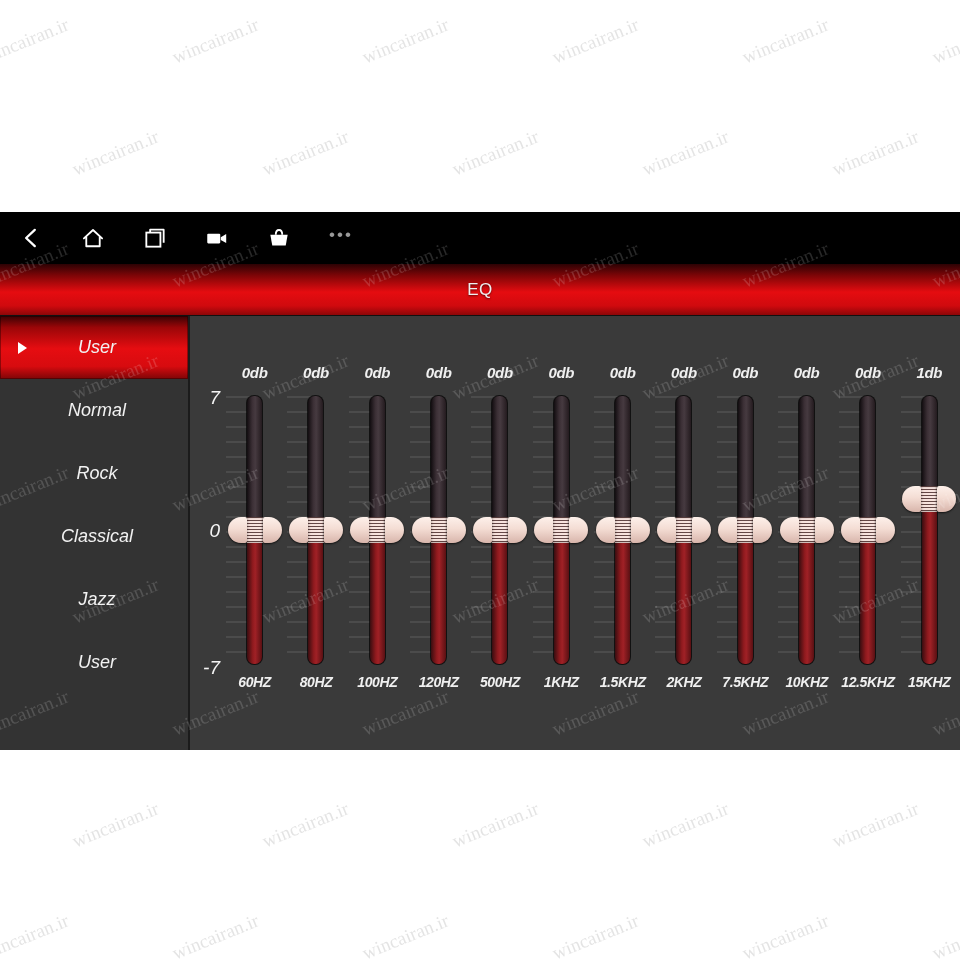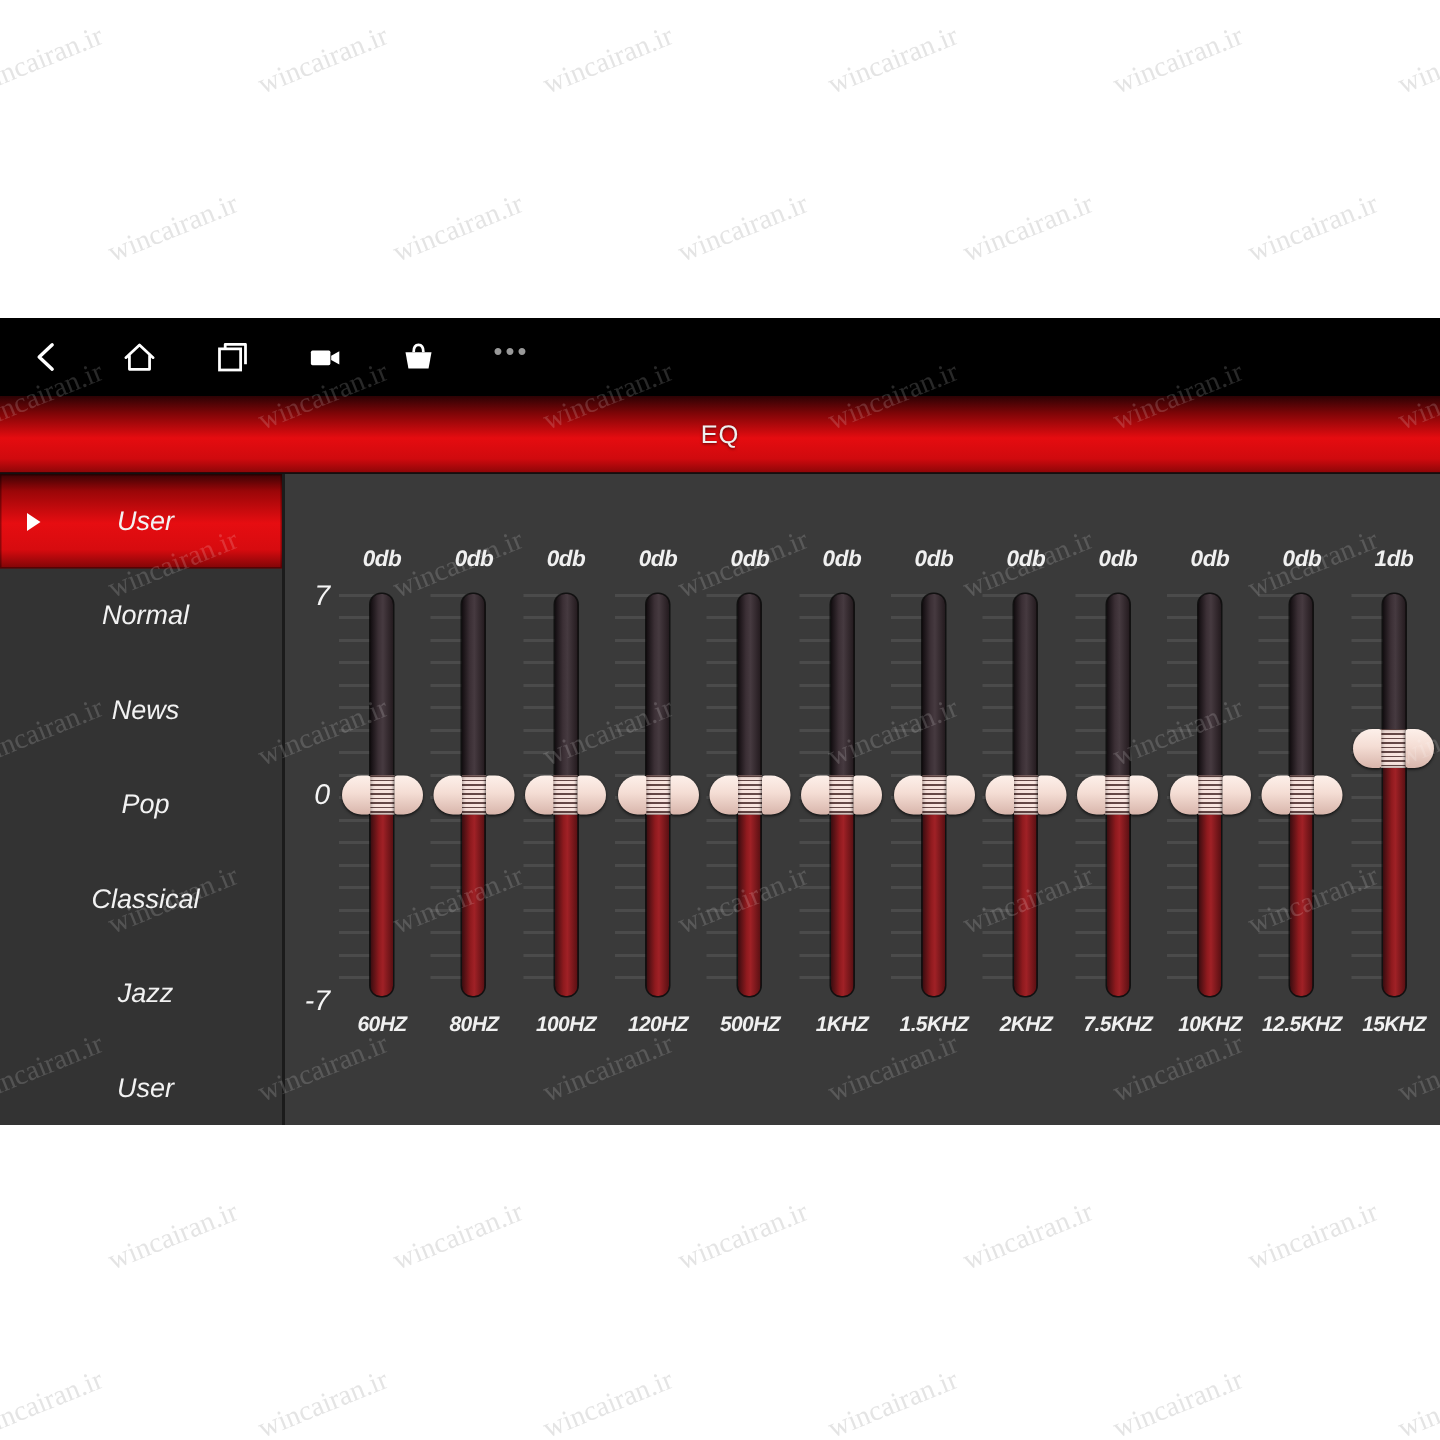--- a/index.html
+++ b/index.html
@@ -260,24 +260,21 @@
 
     <div class="sidebar">
       <div class="preset selected">
         <span class="caret"></span>
         <span class="label">User</span>
       </div>
       <div class="preset">
         <span class="label">Normal</span>
       </div>
       <div class="preset">
-        <span class="label">News</span>
-      </div>
-      <div class="preset">
-        <span class="label">Pop</span>
+        <span class="label">Rock</span>
       </div>
       <div class="preset">
         <span class="label">Classical</span>
       </div>
       <div class="preset">
         <span class="label">Jazz</span>
       </div>
       <div class="preset">
         <span class="label">User</span>
       </div>

